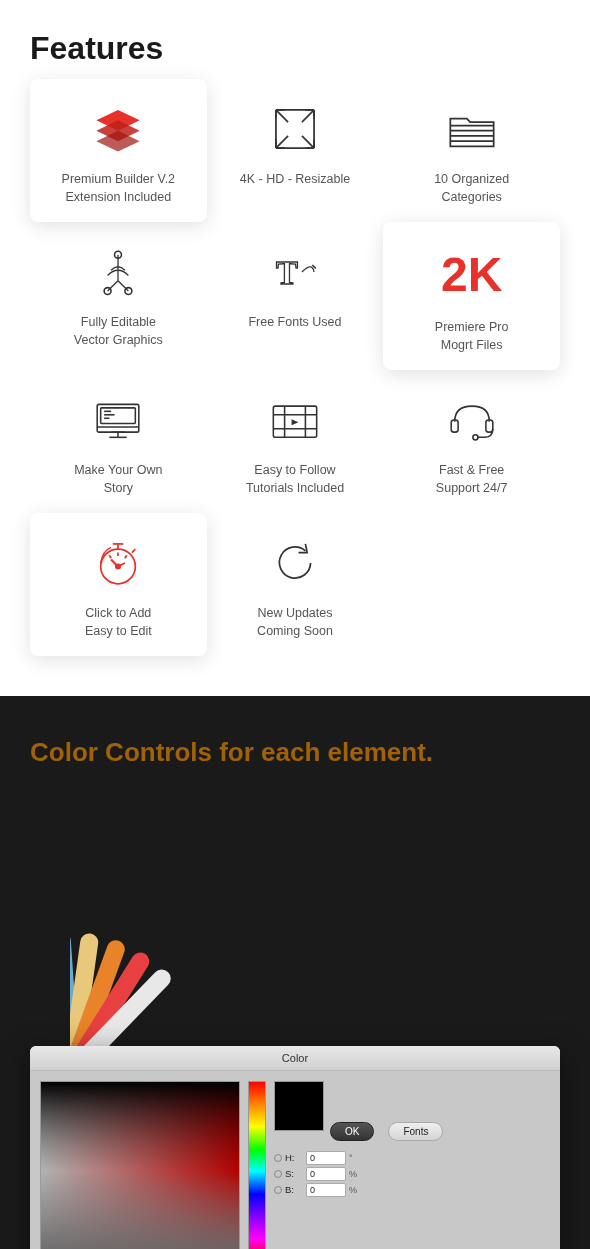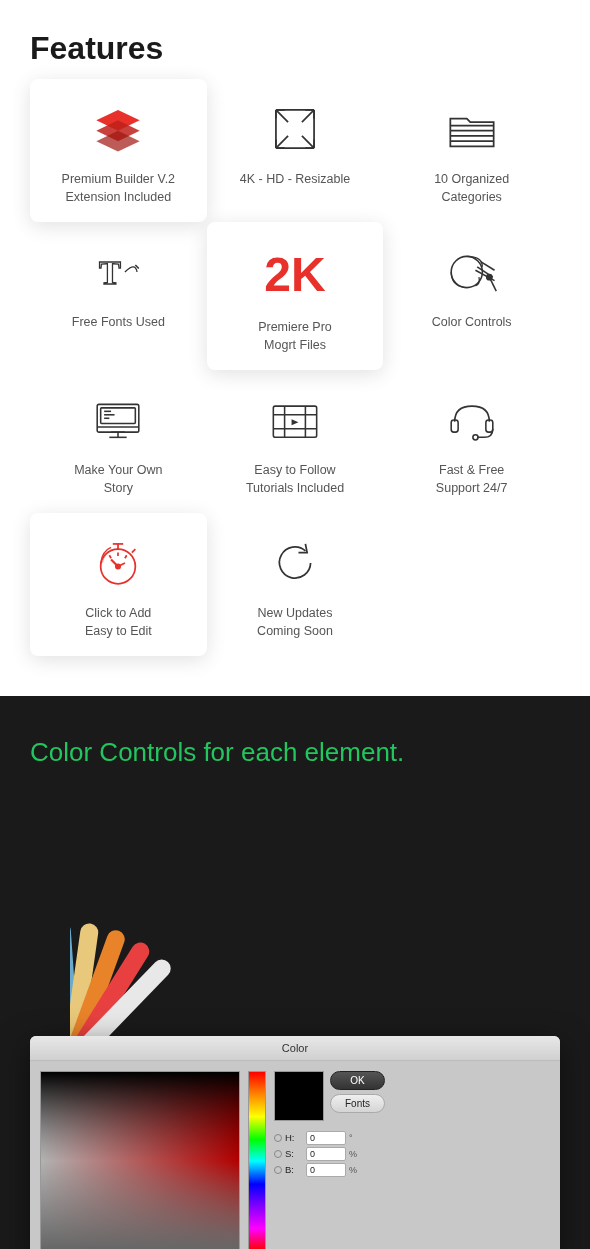--- a/index.html
+++ b/index.html
@@ -62,25 +62,25 @@
       color: #e8312a;
       line-height: 1;
     }
 
     
     .color-section {
       background: #1a1a1a;
       padding: 40px 30px 50px 30px;
     }
     .color-title {
-      color: #22c55e;
+      color: #a16207;
       font-size: 26px;
-      font-weight: 400;
+      font-weight: 700;
       line-height: 1.3;
-      margin-bottom: 16px;
+      margin-bottom: 26px;
     }
     .color-picker-wrapper {
       position: relative;
       width: 100%;
     }
     .color-picker-ui {
       background: #d4d4d4;
       border-radius: 6px;
       overflow: hidden;
       box-shadow: 0 8px 30px rgba(0,0,0,0.5);
@@ -190,22 +190,22 @@
       flex-direction: column;
       gap: 6px;
     }
     .cp-top-right {
       display: flex;
       gap: 6px;
       align-items: flex-start;
     }
     .cp-buttons {
       display: flex;
-      flex-direction: column;
-      gap: 4px;
+      gap: 14px;
+      margin-top: 41px;
     }
   </style>
 </head>
 <body>
 
 <section class="features-section">
   <h1 class="features-title">Features</h1>
   <div class="features-grid">
 
     <div class="feature-item card">
@@ -246,55 +246,54 @@
           <path d="M5,18 L5,50 L55,50 L55,22 L28,22 L24,18 Z"></path>
           <line x1="5" y1="26" x2="55" y2="26"></line>
           <line x1="5" y1="32" x2="55" y2="32"></line>
           <line x1="5" y1="38" x2="55" y2="38"></line>
           <line x1="5" y1="44" x2="55" y2="44"></line>
         </svg>
       </div>
       <span class="feature-label">10 Organized<br>Categories</span>
     </div>
 
+    <div class="feature-item">
+      <div class="feature-icon">
+        <svg viewBox="0 0 60 60" fill="none" stroke="#333" stroke-width="1.8" xmlns="http://www.w3.org/2000/svg">
+          <path d="M30,10 L30,40" stroke-width="1.5"></path>
+          <path d="M30,40 L18,52" stroke-width="1.5"></path>
+          <path d="M30,40 L42,52" stroke-width="1.5"></path>
+          <circle cx="30" cy="10" r="4" fill="none"></circle>
+          <circle cx="18" cy="52" r="4" fill="none"></circle>
+          <circle cx="42" cy="52" r="4" fill="none"></circle>
+          <path d="M22,28 Q30,20 38,28" stroke-width="1.5" fill="none"></path>
+          <path d="M18,34 Q30,22 42,34" stroke-width="1.5" fill="none"></path>
+        </svg>
+      </div>
+      <span class="feature-label">Fully Editable<br>Vector Graphics</span>
+    </div>
 
     <div class="feature-item">
       <div class="feature-icon">
         <svg viewBox="0 0 60 60" fill="none" stroke="#333" stroke-width="1.8" xmlns="http://www.w3.org/2000/svg">
           <text x="8" y="44" font-size="38" font-weight="700" fill="none" stroke="#333" stroke-width="1.5" font-family="serif">T</text>
           <path d="M38,30 Q50,18 52,30" stroke-width="1.5" fill="none"></path>
           <line x1="50" y1="22" x2="54" y2="26"></line>
         </svg>
       </div>
       <span class="feature-label">Free Fonts Used</span>
     </div>
 
     <div class="feature-item card">
       <div class="feature-icon" style="height:65px;">
         <span class="two-k-text">2K</span>
       </div>
       <span class="feature-label">Premiere Pro<br>Mogrt Files</span>
     </div>
 
-    <div class="feature-item">
-      <div class="feature-icon">
-        <svg viewBox="0 0 60 60" fill="none" stroke="#333" stroke-width="1.8" xmlns="http://www.w3.org/2000/svg">
-          <circle cx="24" cy="30" r="18" fill="none"></circle>
-          <path d="M24,12 Q42,12 42,24" fill="none" stroke-width="1.5"></path>
-          <path d="M6,30 Q6,46 22,48" fill="none" stroke-width="1.5"></path>
-          <line x1="36" y1="24" x2="54" y2="36"></line>
-          <line x1="40" y1="18" x2="56" y2="28"></line>
-          <path d="M34,28 L56,40" fill="none"></path>
-          <circle cx="50" cy="36" r="3" fill="#333"></circle>
-          <line x1="50" y1="36" x2="58" y2="52"></line>
-          <path d="M38,36 Q40,44 34,46" fill="none" stroke-width="1.5"></path>
-        </svg>
-      </div>
-      <span class="feature-label">Color Controls</span>
-    </div>
 
     <div class="feature-item">
       <div class="feature-icon">
         <svg viewBox="0 0 60 60" fill="none" stroke="#333" stroke-width="1.8" xmlns="http://www.w3.org/2000/svg">
           <rect x="6" y="12" width="48" height="32" rx="2"></rect>
           <line x1="6" y1="38" x2="54" y2="38"></line>
           <line x1="22" y1="44" x2="38" y2="44"></line>
           <line x1="30" y1="44" x2="30" y2="50"></line>
           <line x1="20" y1="50" x2="40" y2="50"></line>
           <rect x="10" y="16" width="40" height="18" rx="1"></rect>

